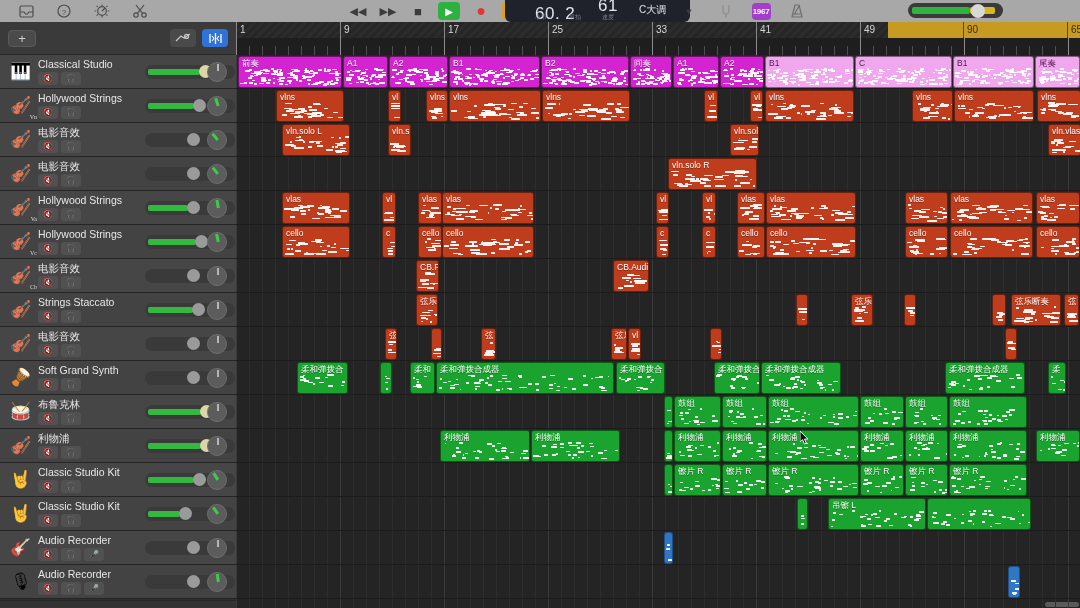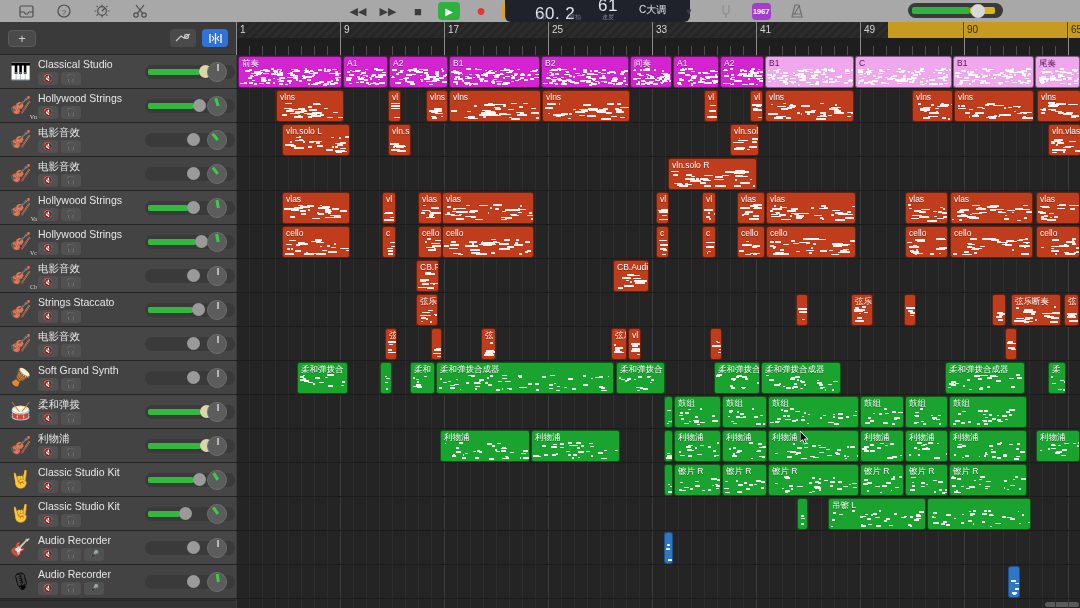--- a/index.html
+++ b/index.html
@@ -449,21 +449,21 @@
         <div class="tr-fader">
           <span class="fx-knob" style="left: 42px;"></span>
         </div>
         <div class="tr-pan">
           <i style="transform: rotate(0deg);"></i>
         </div>
       </div>
       <div class="track">
         <div class="tr-icon">🥁</div>
         <div class="tr-mid">
-          <div class="tr-name">柔和弹拨</div>
+          <div class="tr-name">布鲁克林</div>
           <div class="tr-btns">
             <span class="tr-b">🔇</span>
             <span class="tr-b">🎧</span>
           </div>
         </div>
         <div class="tr-fader">
           <span class="fx-g" style="width: 52.92px;"></span>
           <span class="fx-y" style="width: 7.2px; margin-left: 2px;"></span>
           <span class="fx-knob lit" style="left: 54.92px;"></span>
         </div>

